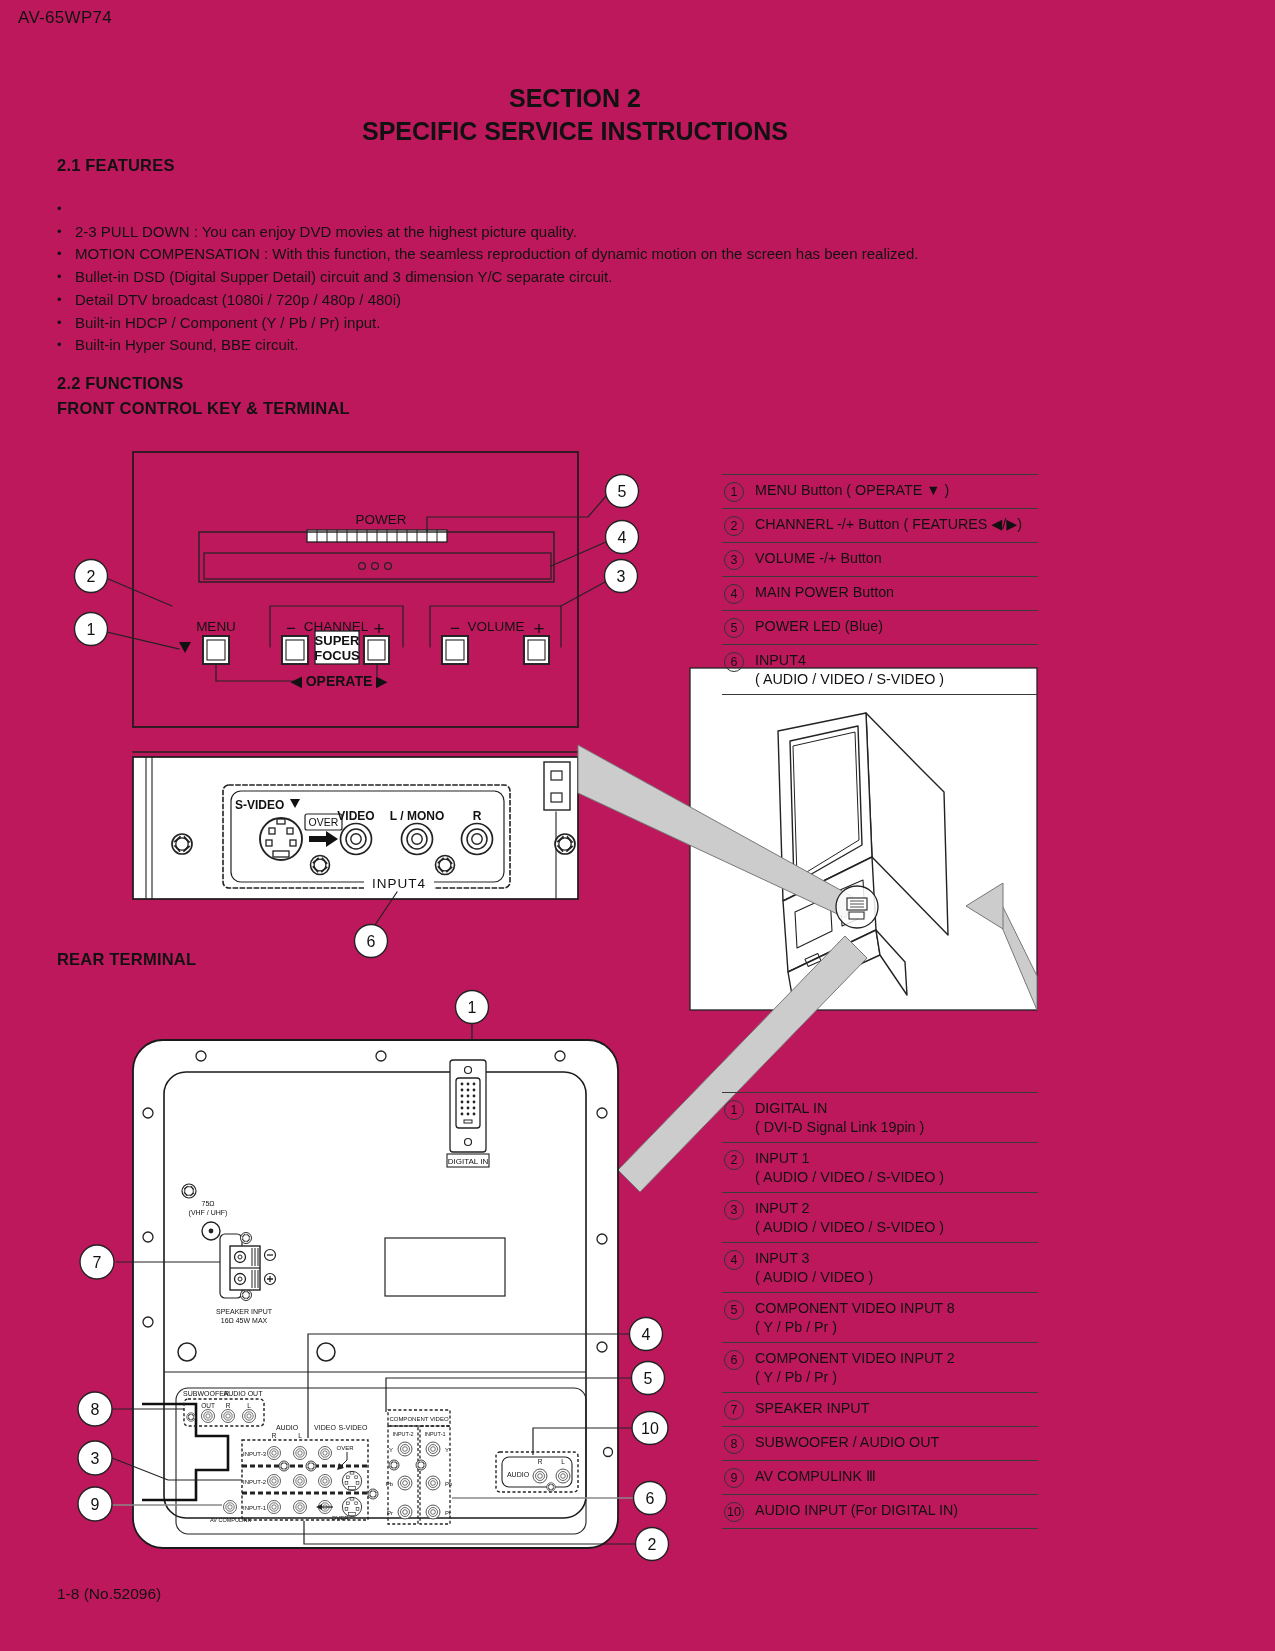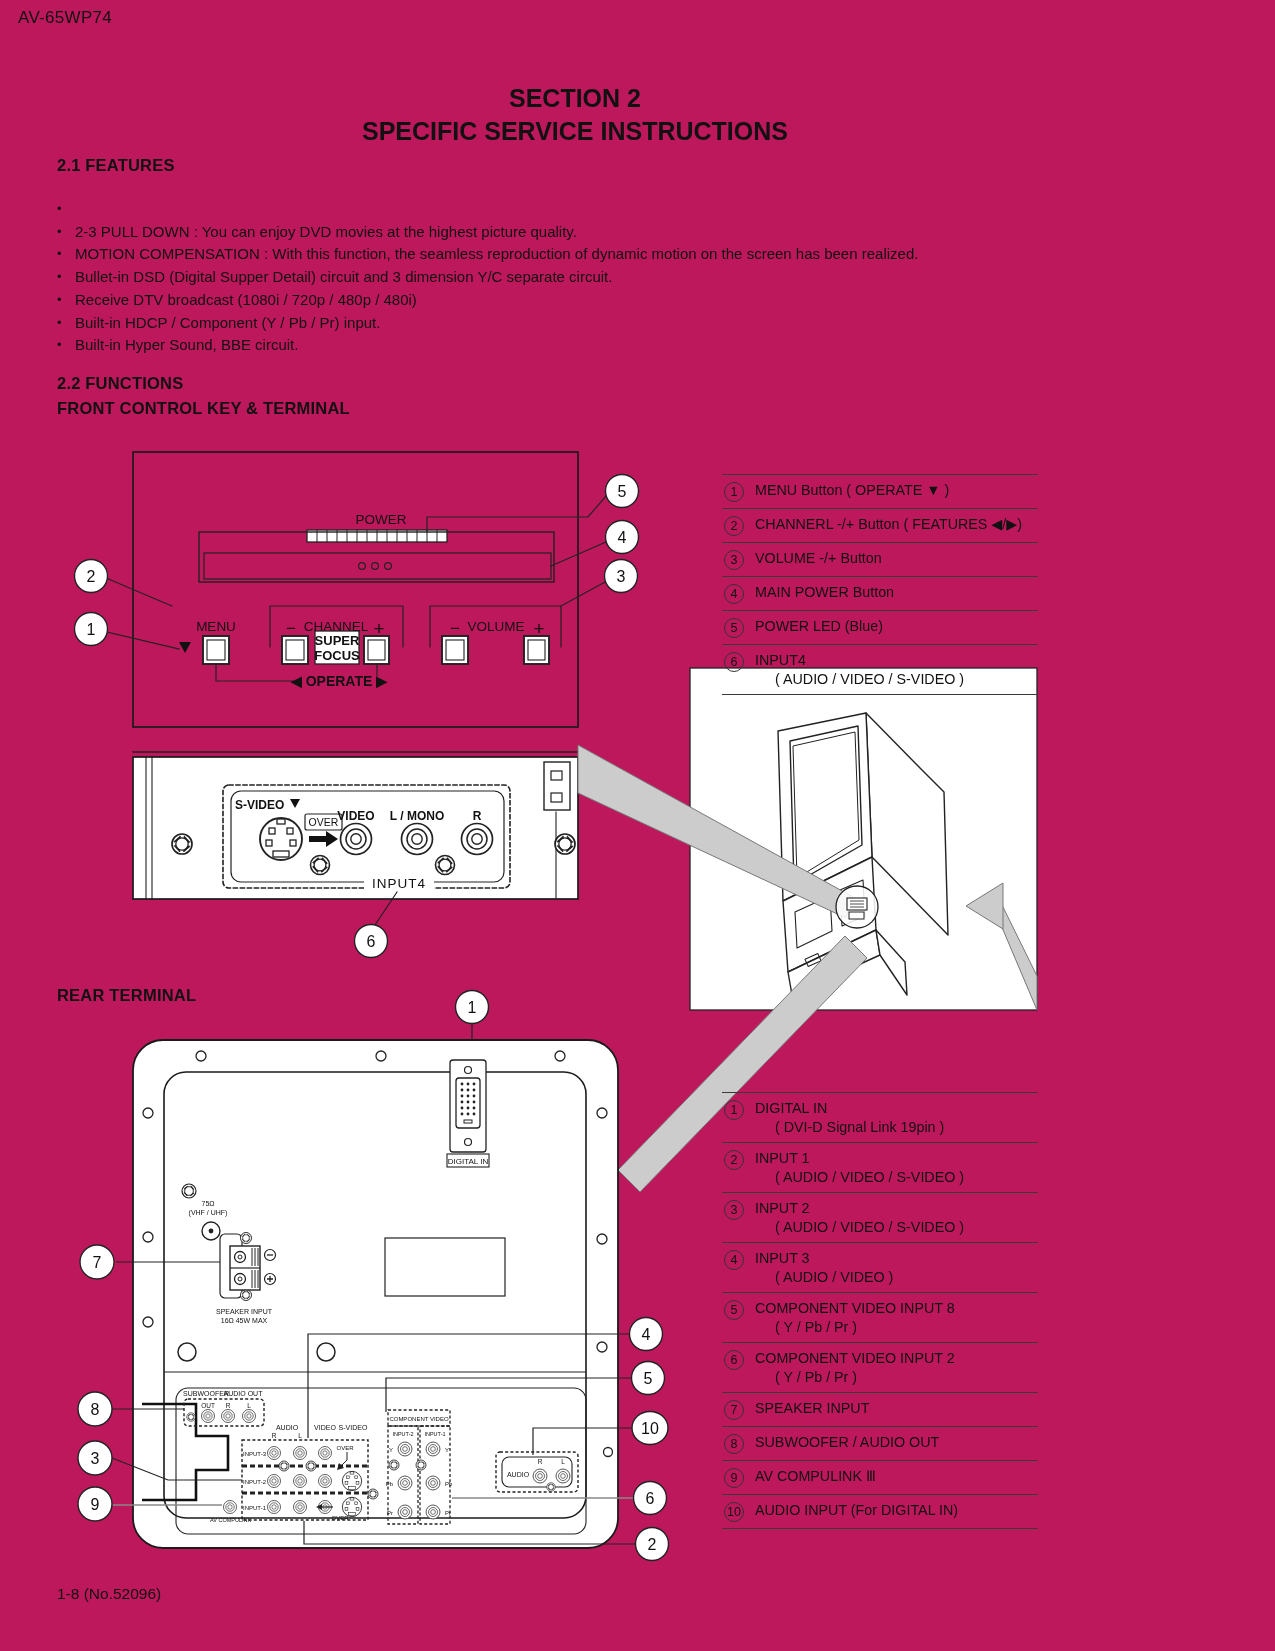--- a/index.html
+++ b/index.html
@@ -5,31 +5,31 @@
   html,body{margin:0;padding:0;background:#e8e8e8;}
   .page{position:relative;width:1275px;height:1651px;background:#be185d;
         font-family:"Liberation Sans",sans-serif;color:#111;overflow:hidden;}
   .abs{position:absolute;}
   .model{top:8px;left:18px;font-size:17px;letter-spacing:.3px;}
   .title{top:82px;left:0;width:1150px;text-align:center;font-weight:bold;font-size:25px;line-height:33px;}
   .h2{font-weight:bold;font-size:16.5px;letter-spacing:.2px;}
   .feat-h{top:156px;left:57px;}
   .func-h{top:374px;left:57px;}
   .front-h{top:399px;left:57px;text-align:center;}
-  .rear-h{top:950px;left:57px;margin-top:36px;}
+  .rear-h{top:950px;left:57px;}
   .features{top:198px;left:57px;width:1100px;font-size:15px;}
   .feat-item{display:flex;line-height:22.7px;}
   .feat-item .b{width:18px;flex:none;font-size:13px;}
   .footer{top:1585px;left:57px;font-size:15.5px;}
   .legend{position:absolute;left:722px;width:316px;border-top:1.4px solid #3a3a3a;z-index:3;background:transparent;}
   .lg-row{display:flex;gap:11px;align-items:flex-start;border-bottom:1.4px solid #3a3a3a;padding:6px 0 6px 2px;}
   .lg-num{flex:none;min-width:20px;height:20px;border:1.4px solid #333;border-radius:11px;
           display:flex;align-items:center;justify-content:center;font-size:12.5px;padding:0 2px;box-sizing:border-box;margin-top:1px;}
   .lg-text{font-size:14.3px;line-height:19px;}
-  .lg-sub{display:block;line-height:18px;margin-left:20px;}
+  .lg-sub{display:block;line-height:18px;}
   .lg-sub:empty{display:none;}
   svg text{font-family:"Liberation Sans",sans-serif;fill:#111;}
   #diagram{position:absolute;left:0;top:440px;z-index:1;}
 </style>
 </head>
 <body>
 
 <div class="page">
 
   <div class="abs model">AV-65WP74</div>
@@ -52,21 +52,21 @@
     <div class="feat-item">
         <span class="b">•</span>
         <span>MOTION COMPENSATION : With this function, the seamless reproduction of dynamic motion on the screen has been realized.</span>
       </div>
     <div class="feat-item">
         <span class="b">•</span>
         <span>Bullet-in DSD (Digital Supper Detail) circuit and 3 dimension Y/C separate circuit.</span>
       </div>
     <div class="feat-item">
         <span class="b">•</span>
-        <span>Receive DTV broadcast (1080i / 720p / 480p / 480i)</span>
+        <span>Detail DTV broadcast (1080i / 720p / 480p / 480i)</span>
       </div>
     <div class="feat-item">
         <span class="b">•</span>
         <span>Built-in HDCP / Component (Y / Pb / Pr) input.</span>
       </div>
     <div class="feat-item">
         <span class="b">•</span>
         <span>Built-in Hyper Sound, BBE circuit.</span>
       </div>
   </div>

